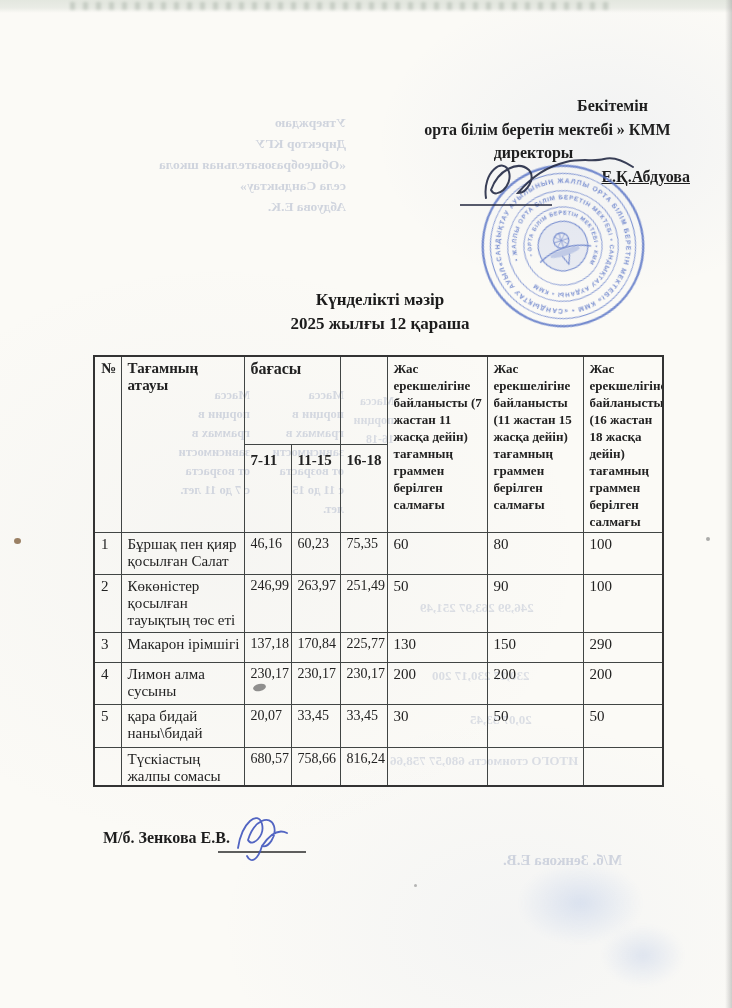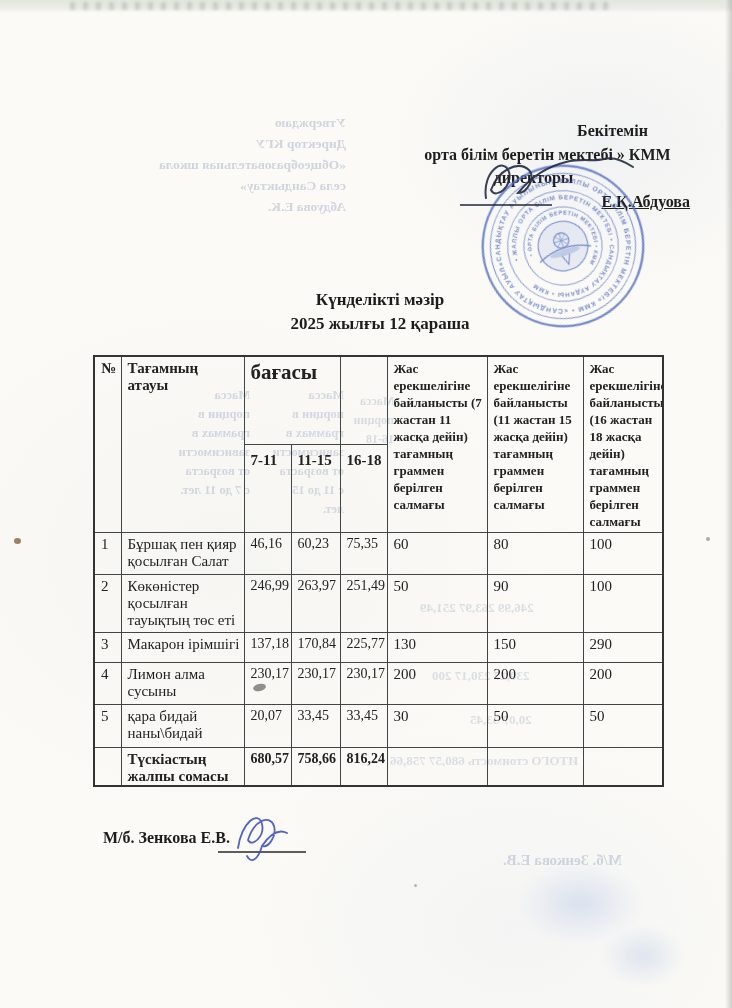--- a/index.html
+++ b/index.html
@@ -28,45 +28,45 @@
   .g-col2{left:262px;top:386px;width:82px;font-size:12.5px;line-height:19px;opacity:.36;}
   .g-col3{left:348px;top:392px;width:46px;font-size:12px;line-height:19px;opacity:.32;}
   .g-row{font-size:13px;opacity:.30;}
   .g-footer{left:392px;top:852px;width:230px;font-size:15px;opacity:.40;}
   .blue-residue{position:absolute;left:468px;top:858px;width:250px;height:150px;opacity:.20;filter:blur(2px);
     background:radial-gradient(ellipse 90px 60px at 45% 30%, #6e92d8, transparent 70%),
                radial-gradient(ellipse 60px 45px at 70% 65%, #7e9cd8, transparent 70%);}
 
   
   .approval{position:absolute;left:380px;top:94px;width:335px;text-align:center;
-    font-weight:bold;font-size:16px;line-height:23.5px;color:#1e1e1e;margin-top:25px;}
+    font-weight:bold;font-size:16px;line-height:23.5px;color:#1e1e1e;}
   .approval .l1{padding-left:130px;}
   .approval .l4{padding-right:28px;}
   .approval .l5{text-align:right;padding-right:25px;text-decoration:underline;}
 
   .stamp{position:absolute;left:477px;top:160px;width:172px;height:172px;
     transform:rotate(-18deg);opacity:.8;filter:blur(.3px);}
   .sig-director{position:absolute;left:452px;top:148px;width:220px;height:66px;}
 
   .title{position:absolute;left:20px;top:288px;width:720px;text-align:center;
     font-weight:bold;font-size:17px;line-height:24px;color:#1c1c1c;}
 
   
   table.menu{position:absolute;left:93px;top:355px;width:569px;border-collapse:collapse;
     table-layout:fixed;font-size:15px;color:#222;}
   table.menu td{border:1.6px solid #414544;vertical-align:top;padding:3px 3px 0 6px;overflow:hidden;}
   table.menu{border:2px solid #333;}
   tr.h1 td, tr.h2 td{font-weight:bold;}
   td.dishhead{font-size:15px;}
-  td.pricehead{vertical-align:middle;font-size:21px;}
+  td.pricehead{vertical-align:middle;font-size:16px;}
   td.agegroup{font-size:13px;line-height:17px;padding-top:5px;}
   tr.h2 td{font-size:15px;padding-top:7px;}
   td.num{padding-left:8px;}
   td.price{font-size:14px;padding-left:3px;}
-  tr.total td{font-weight:bold;}
+  tr.total td{font-weight:normal;}
 
   .footer-name{position:absolute;left:103px;top:829px;font-weight:bold;font-size:16px;color:#1d1d1d;}
   .sig-mb{position:absolute;left:216px;top:806px;width:112px;height:62px;}
 
   .speck-brown{position:absolute;left:14px;top:538px;width:7px;height:6px;border-radius:50%;
     background:#8a6b4a;opacity:.85;}
   .blot{position:absolute;left:253px;top:684px;width:13px;height:7px;border-radius:50%;
     background:#4a4a4a;opacity:.6;transform:rotate(-12deg);}
   .speck1{position:absolute;left:706px;top:537px;width:4px;height:4px;border-radius:50%;background:#777;opacity:.6;}
   .speck2{position:absolute;left:414px;top:884px;width:3px;height:3px;border-radius:50%;background:#888;opacity:.6;}

